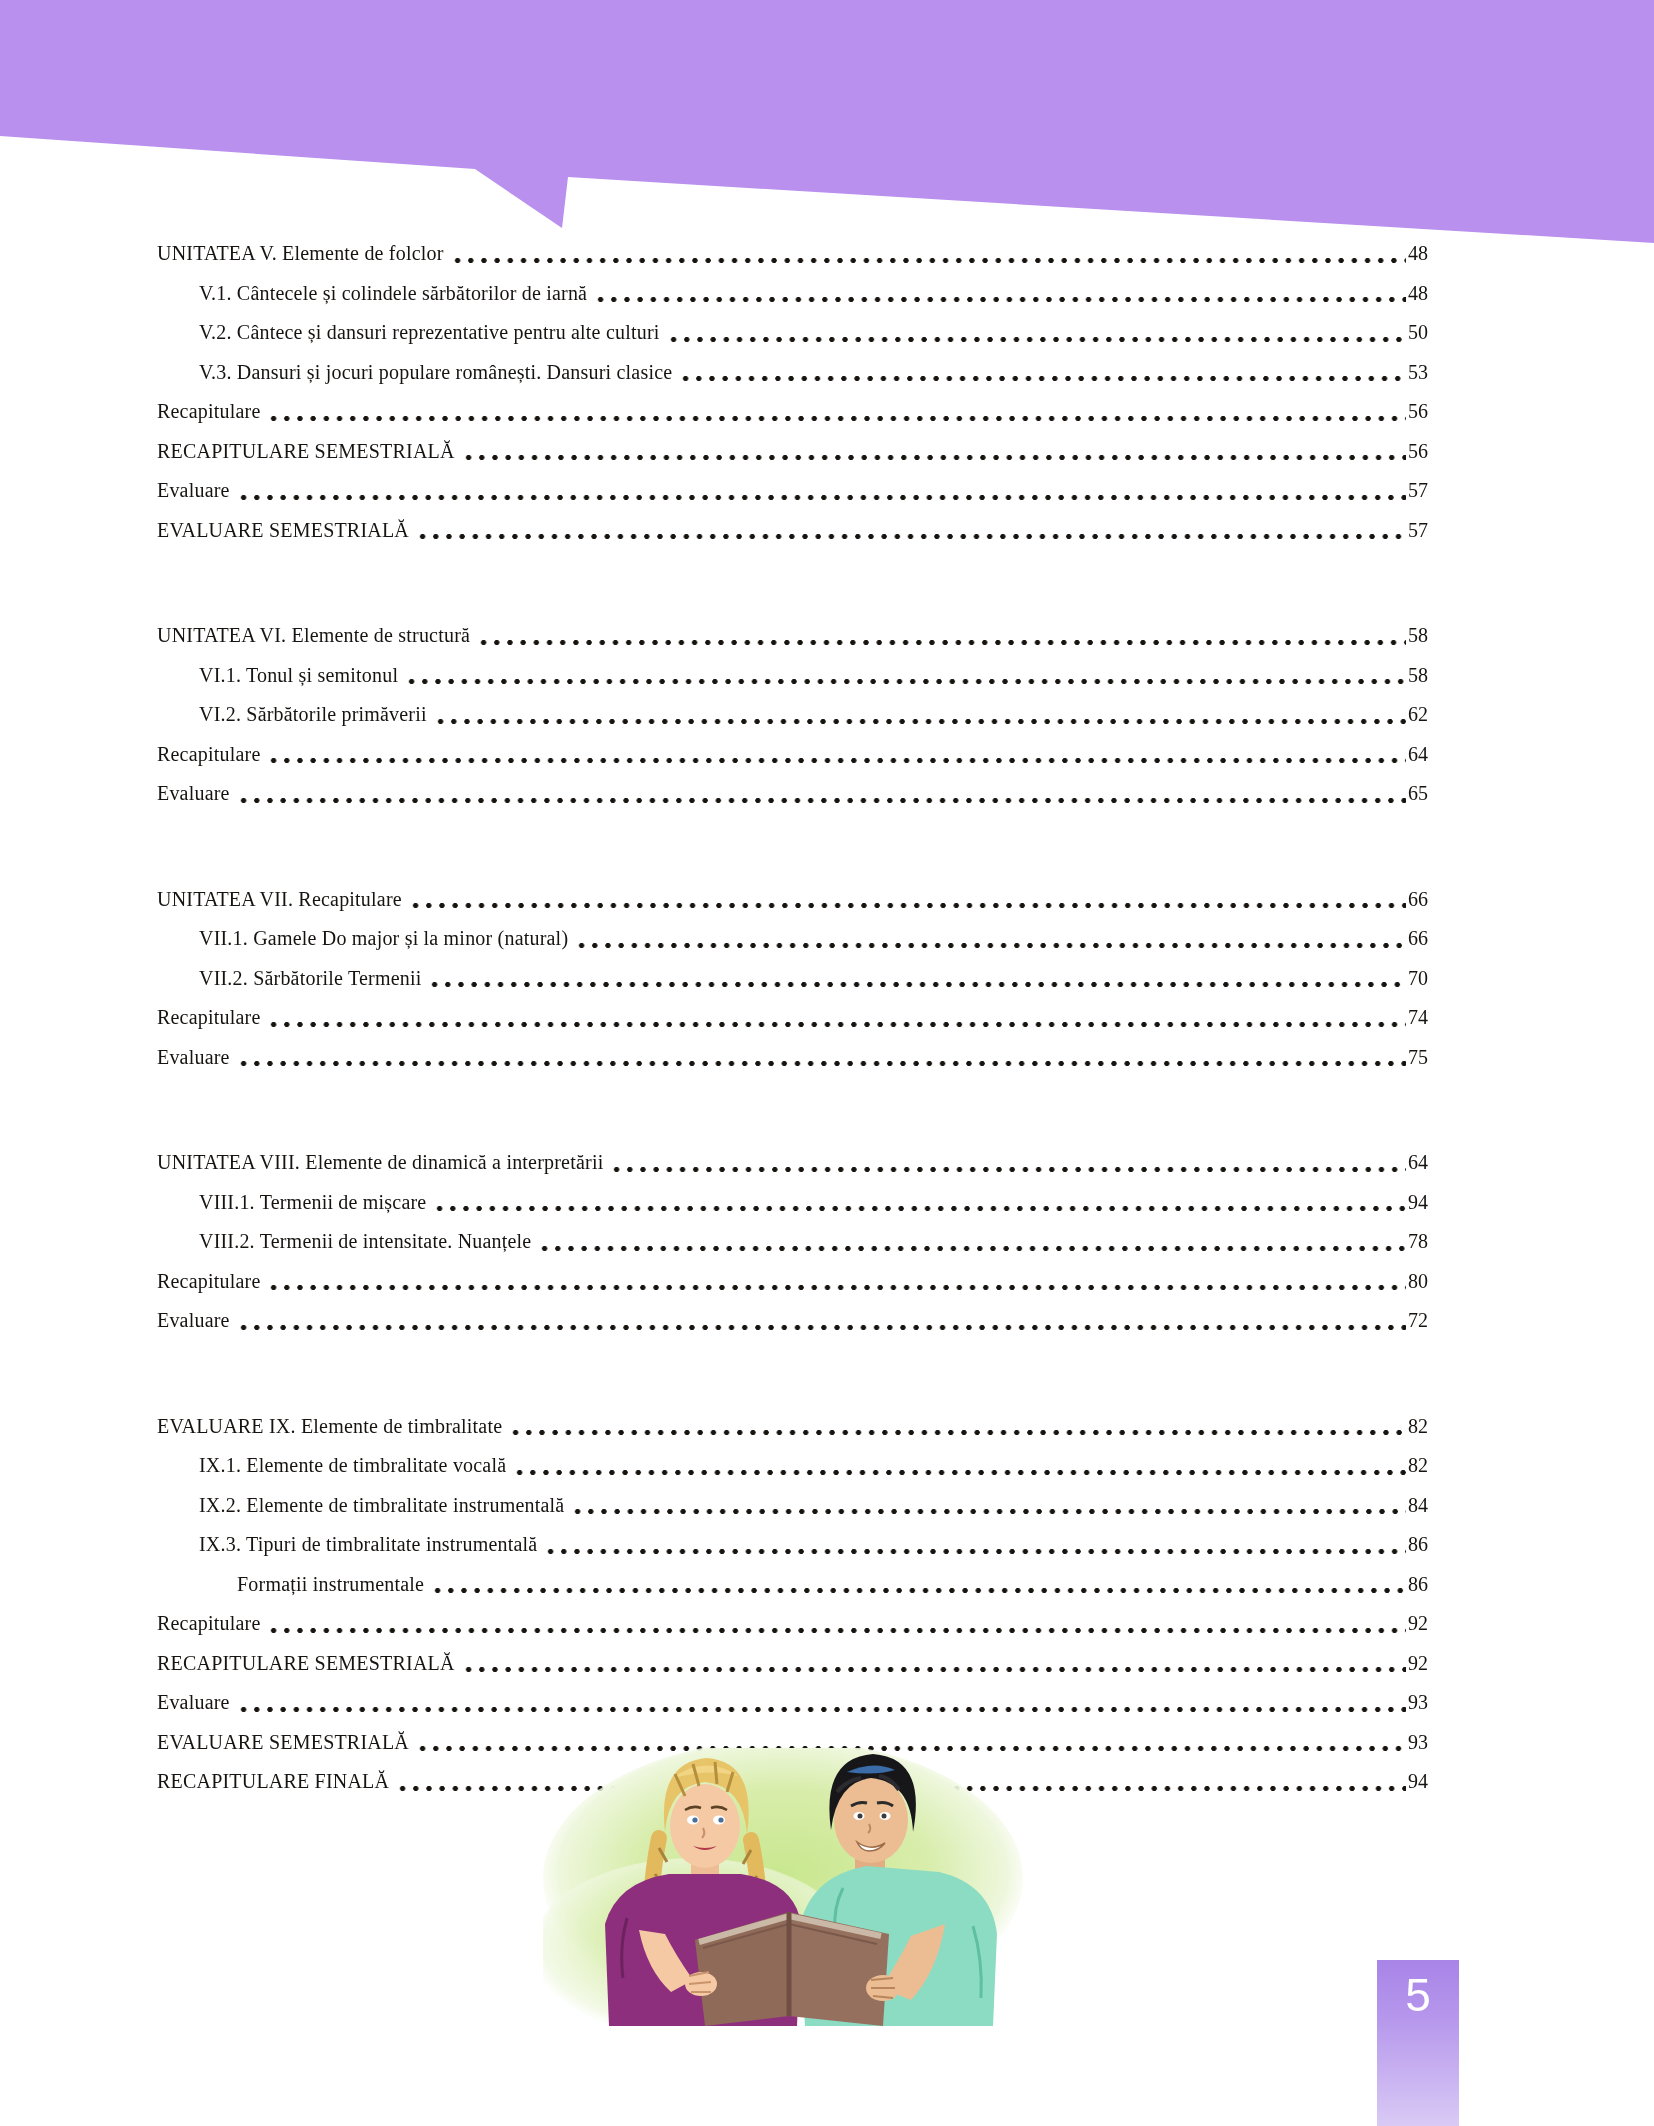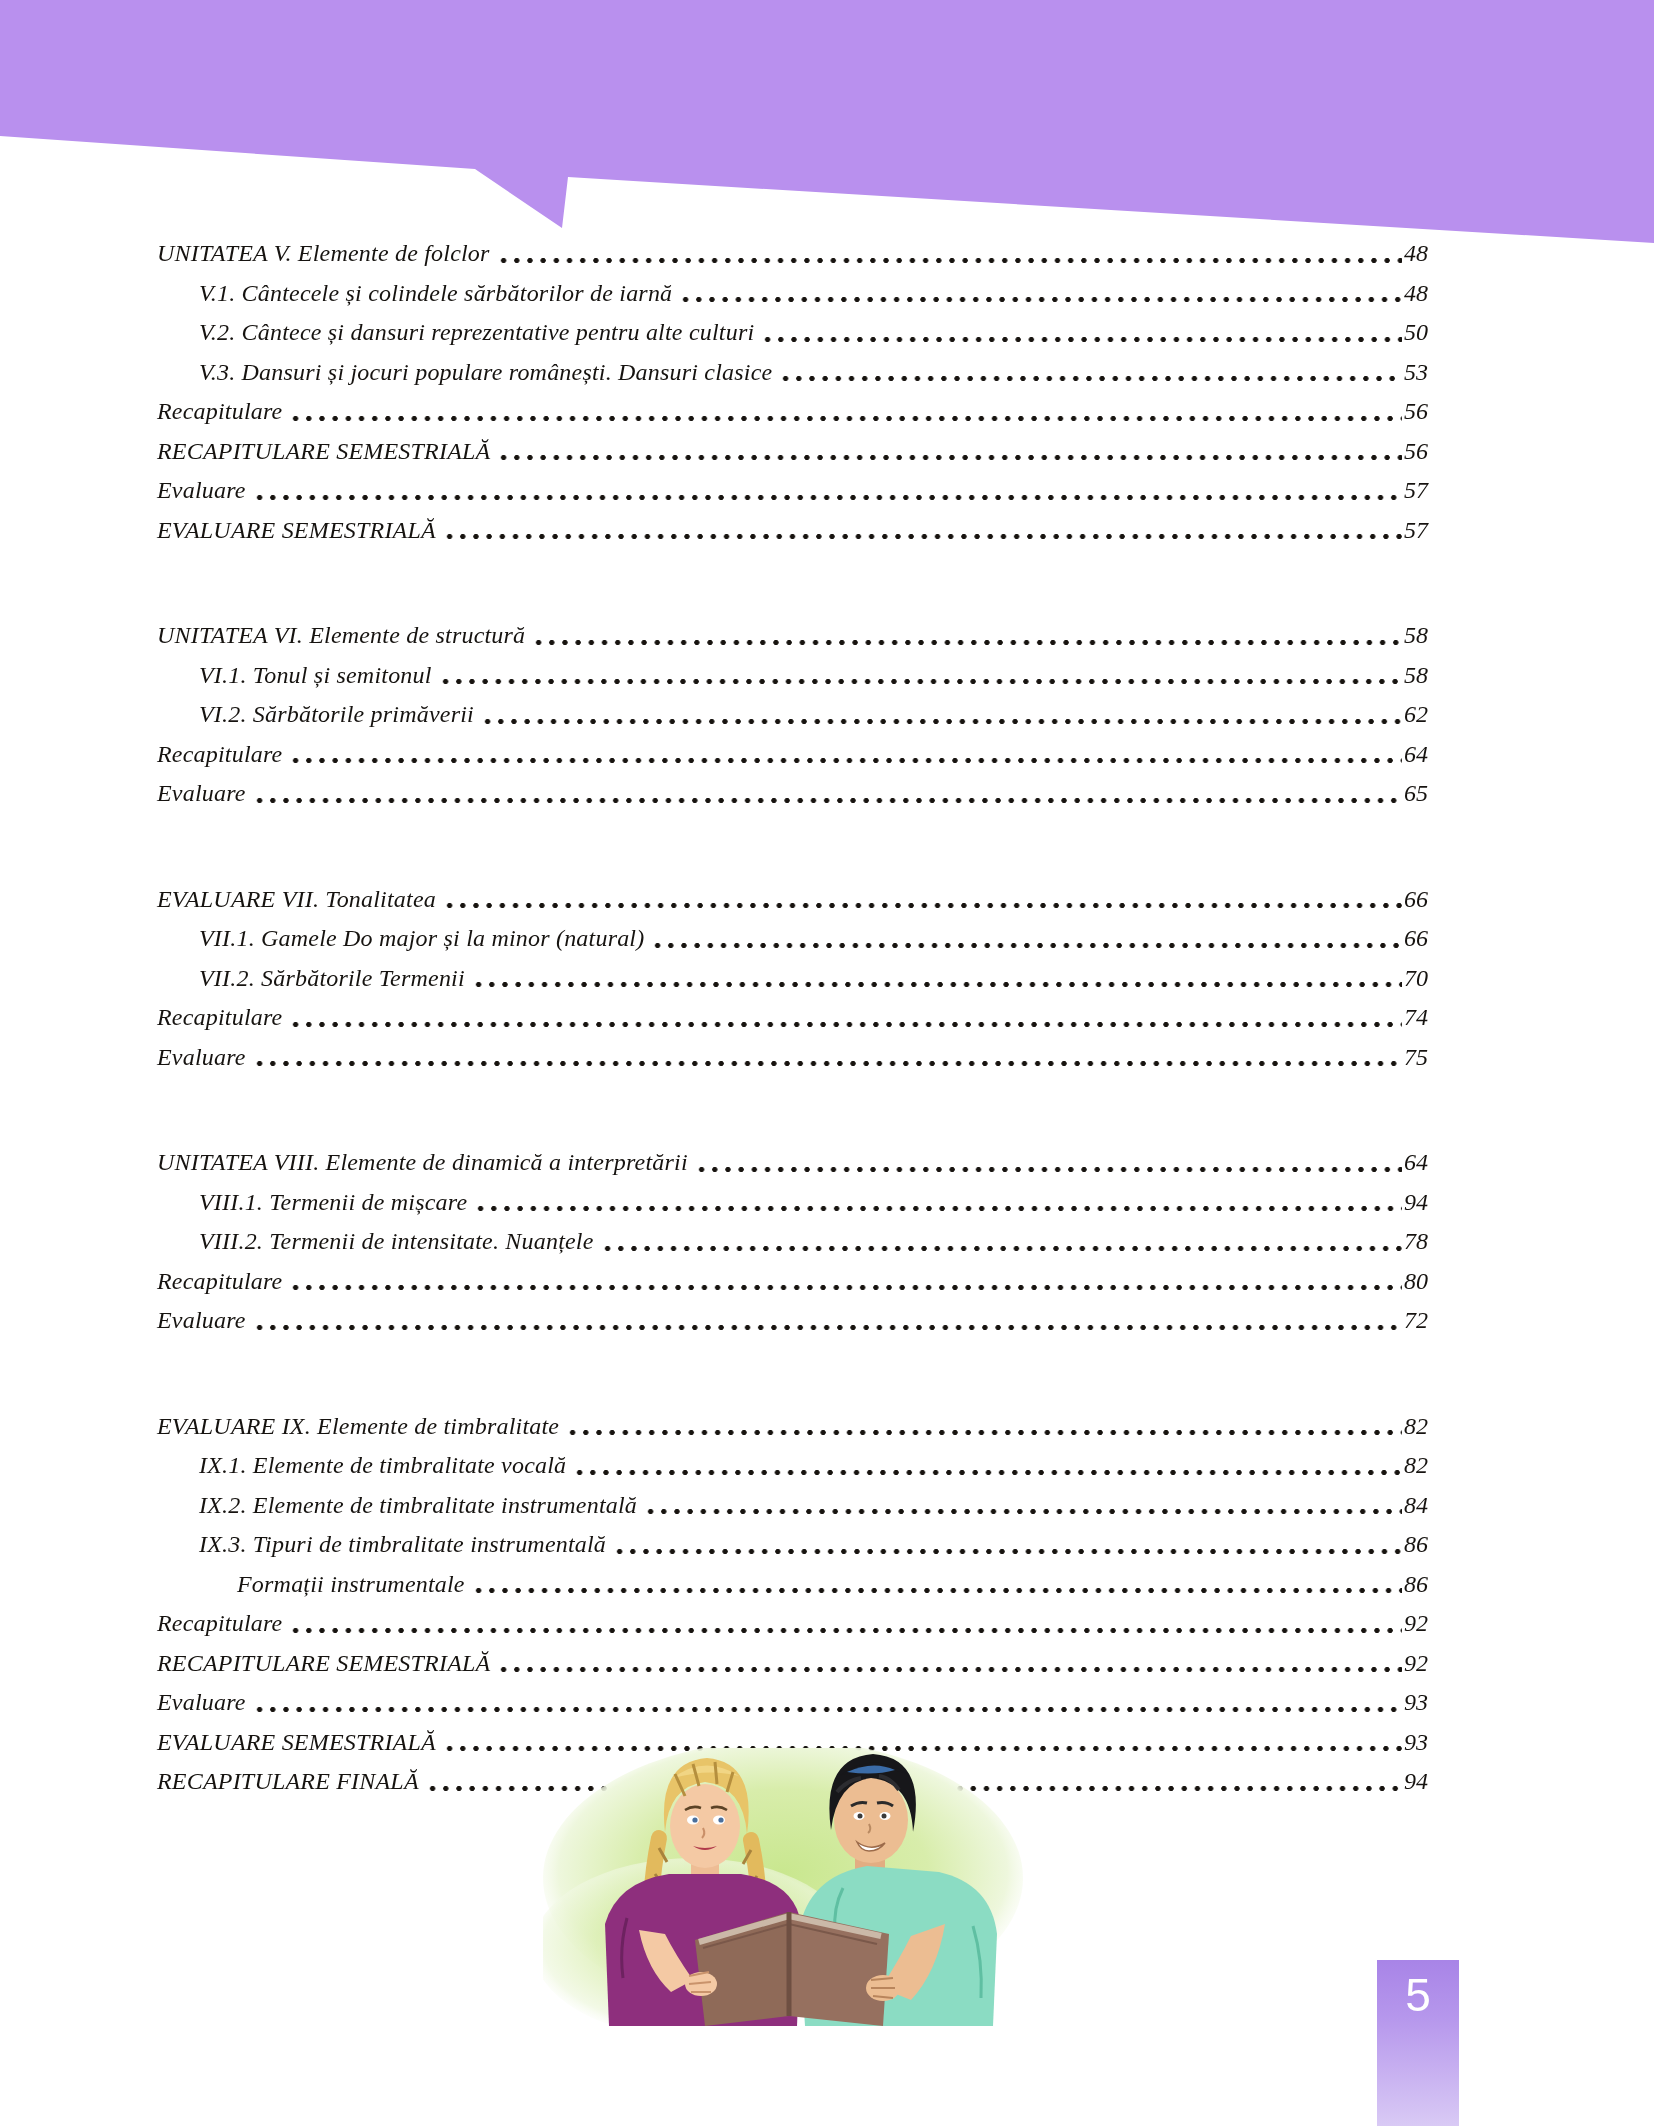--- a/index.html
+++ b/index.html
@@ -11,23 +11,22 @@
   }
   
   .header-band { position:absolute; top:0; left:0; display:block; }
 
   
   .toc { position:absolute; left:157px; top:234px; width:1271px; }
   .toc-section { margin-top:66px; }
   .toc-section:first-child { margin-top:0; }
   .toc-row {
     display:flex; align-items:center;
-    height:39.5px; line-height:39.5px; font-size:24px;
+    height:39.5px; line-height:39.5px; font-size:20px;
     white-space:nowrap;
-    font-style:italic;
   }
   .toc-label { flex:0 0 auto; letter-spacing:0.2px; }
   .indent-0 .toc-label { padding-left:0; }
   .indent-1 .toc-label { padding-left:42px; }
   .indent-2 .toc-label { padding-left:80px; }
   .leader {
     flex:1 1 auto; align-self:flex-end;
     height:13px; margin:0 2px 7px 7px;
     background-image:radial-gradient(circle, #17130f 2.3px, rgba(0,0,0,0) 2.9px);
     background-size:13.2px 13px;
@@ -124,21 +123,21 @@
     <span class="toc-page">64</span>
   </div>
         <div class="toc-row indent-0">
     <span class="toc-label">Evaluare</span>
     <span class="leader"></span>
     <span class="toc-page">65</span>
   </div>
       </section>
       <section class="toc-section">
         <div class="toc-row indent-0">
-    <span class="toc-label">EVALUARE VII. Tonalitatea</span>
+    <span class="toc-label">UNITATEA VII. Recapitulare</span>
     <span class="leader"></span>
     <span class="toc-page">66</span>
   </div>
         <div class="toc-row indent-1">
     <span class="toc-label">VII.1. Gamele Do major și la minor (natural)</span>
     <span class="leader"></span>
     <span class="toc-page">66</span>
   </div>
         <div class="toc-row indent-1">
     <span class="toc-label">VII.2. Sărbătorile Termenii</span>

